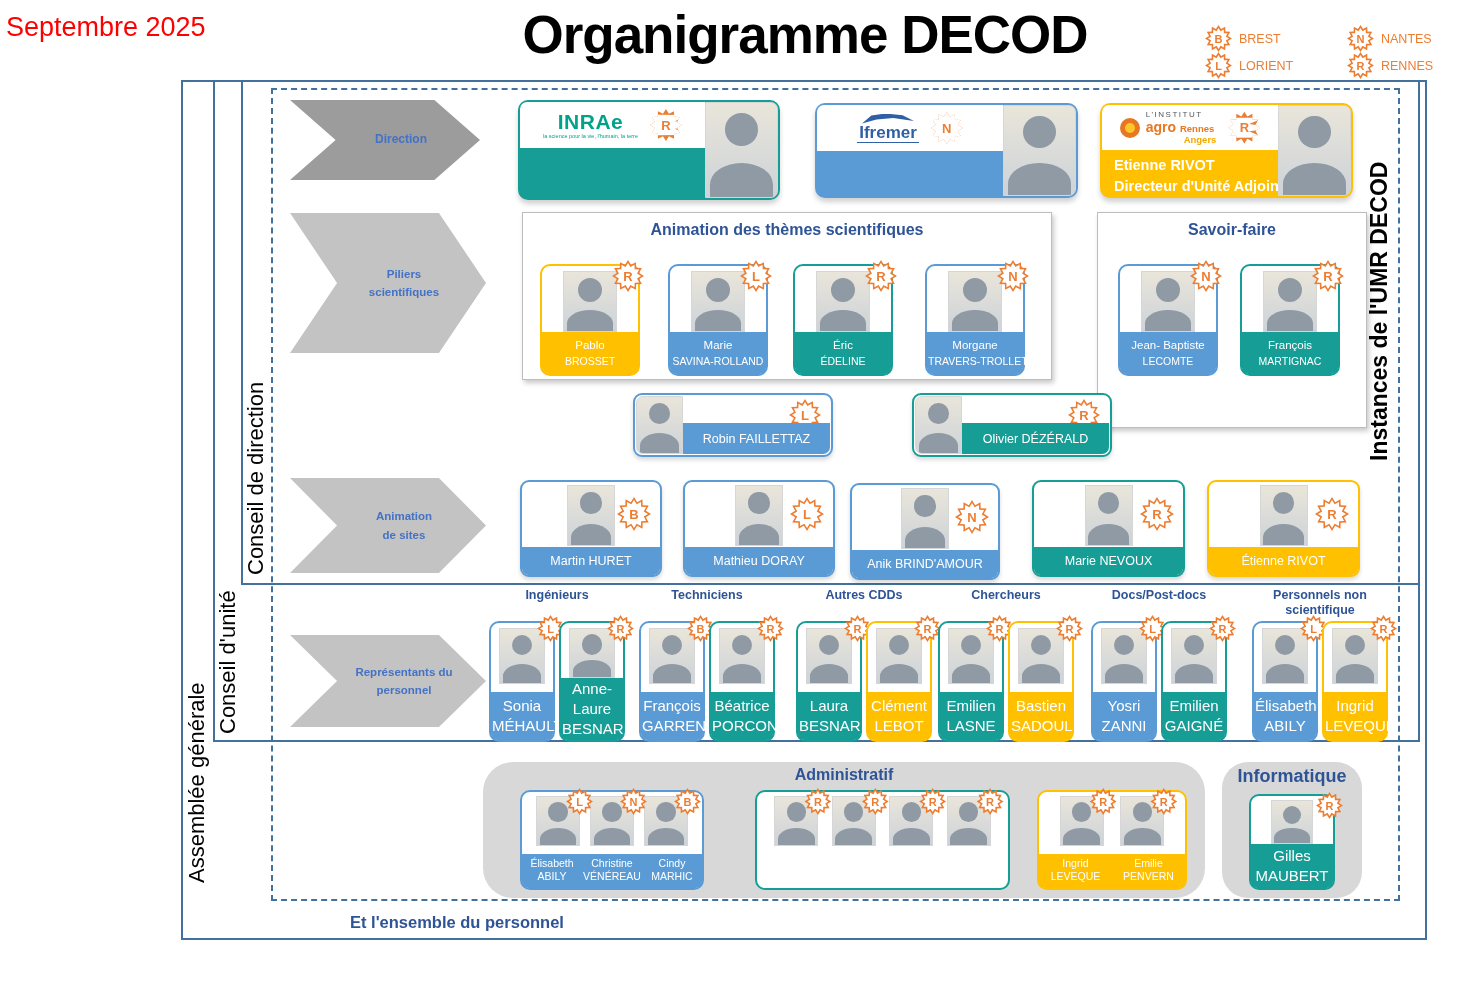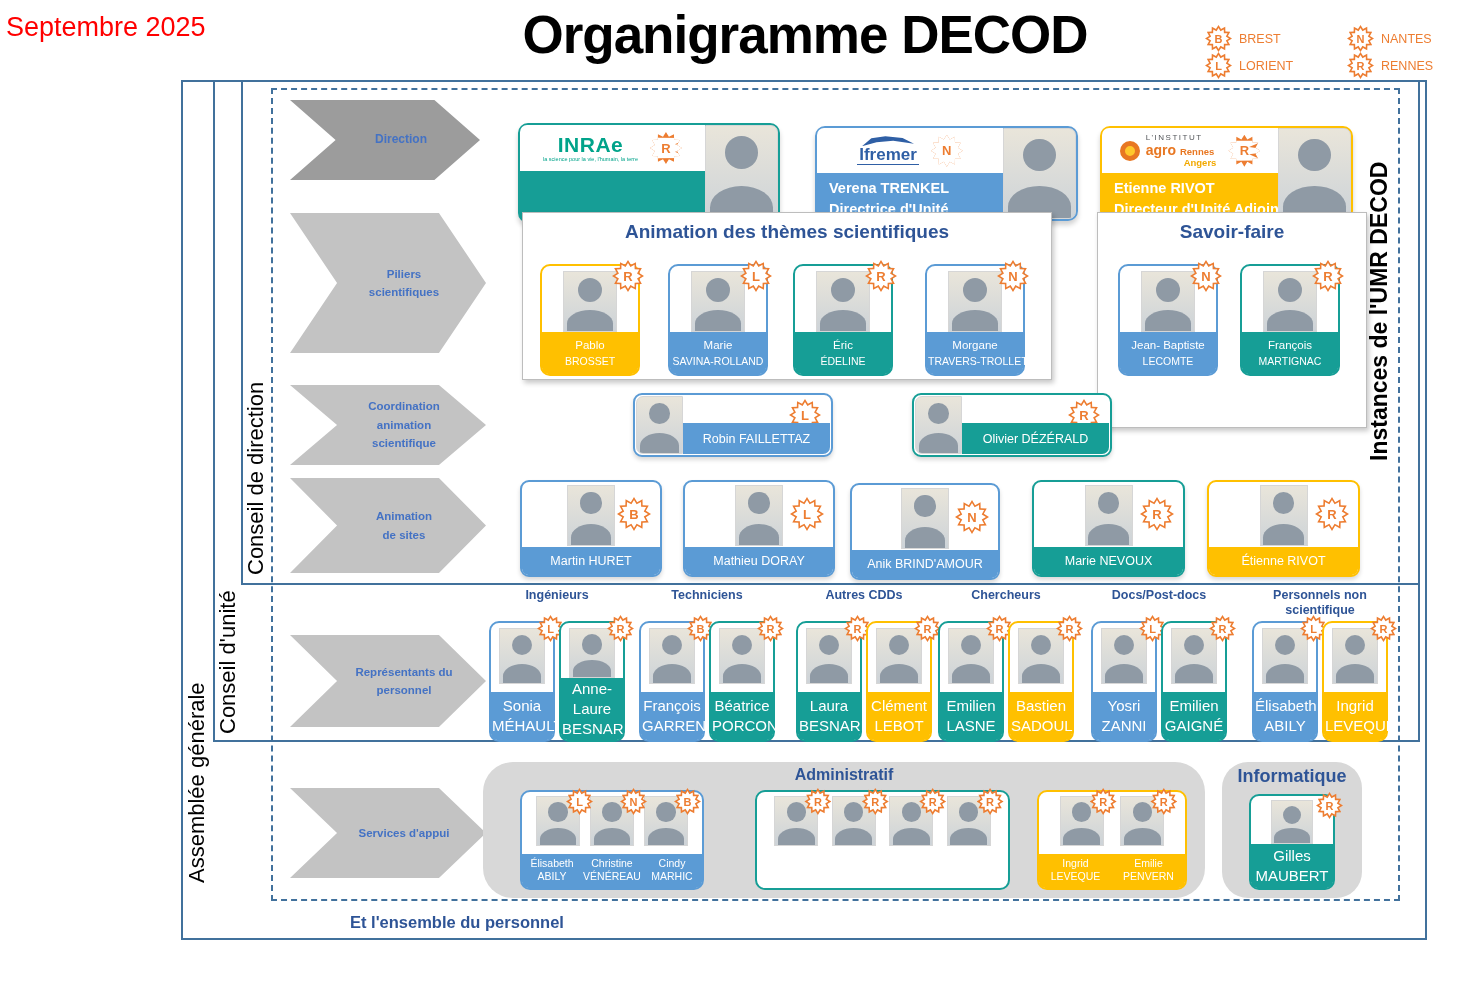--- a/index.html
+++ b/index.html
@@ -30,21 +30,21 @@
   .badge{position:absolute;width:32px;height:32px;display:flex;align-items:center;justify-content:center;background:var(--orange);clip-path:var(--star);}
   .badge::before{content:"";position:absolute;inset:3px;background:#fff;clip-path:var(--star);}
   .badge b{position:relative;z-index:1;color:var(--orange);font-size:13px;font-weight:700;}
   .badge.sm{width:27px;height:27px;} .badge.sm b{font-size:11px;}
 
   .photo{position:relative;background:linear-gradient(180deg,#e9e5da 0%,#cdd3d8 100%);overflow:hidden;border:1px solid #d6d6d6;}
   .photo::before{content:"";position:absolute;left:27%;top:11%;width:46%;aspect-ratio:1;border-radius:50%;background:#8f9aa5;}
   .photo::after{content:"";position:absolute;left:6%;bottom:-10%;width:88%;height:46%;border-radius:50% 50% 0 0;background:#8f9aa5;}
 
   
-  .dc{display:flex;border:2px solid var(--c);border-radius:10px;background:var(--c);box-shadow:0 4px 5px rgba(0,0,0,.18);margin-top:23px;}
+  .dc{display:flex;border:2px solid var(--c);border-radius:10px;background:var(--c);box-shadow:0 4px 5px rgba(0,0,0,.18);}
   .dc .left{flex:1;display:flex;flex-direction:column;min-width:0;}
   .dc .logobox{background:#fff;height:46px;border-radius:7px 0 0 0;display:flex;align-items:center;justify-content:center;gap:12px;position:relative;}
   .dc .info{flex:1;color:#fff;font-weight:700;font-size:14.5px;line-height:1.4;padding:5px 0 0 12px;white-space:nowrap;}
   .dc .photo{width:73px;border-radius:0 7px 7px 0;}
   .dc .badge{position:static;flex:none;}
 
   .logo-inrae{display:flex;flex-direction:column;align-items:center;line-height:1;}
   .logo-inrae .word{color:#00A38A;font-size:21px;font-weight:800;letter-spacing:0.5px;}
   .logo-inrae .tag{color:#00A38A;font-size:5.5px;margin-top:2px;}
   .logo-ifremer{display:flex;flex-direction:column;align-items:center;line-height:1;}
@@ -53,21 +53,21 @@
   .logo-agro{display:flex;align-items:center;gap:6px;line-height:1;}
   .logo-agro .ring{width:20px;height:20px;border-radius:50%;border:5px solid #E87722;background:#FFC72C;}
   .logo-agro .col{display:flex;flex-direction:column;gap:1px;}
   .logo-agro .l1{color:#53565A;font-size:8px;letter-spacing:1.5px;}
   .logo-agro .l2{display:flex;align-items:baseline;gap:4px;text-align:center;}
   .logo-agro .ag{color:#E87722;font-size:14px;font-weight:800;}
   .logo-agro .rn{color:#E87722;font-size:9.5px;font-weight:700;}
   .logo-agro .an{color:#F2A900;font-size:9.5px;font-weight:700;margin-left:38px;}
 
   .panel{background:#fff;border:1px solid #BDBDBD;box-shadow:2px 3px 5px rgba(0,0,0,.22);}
-  .panel-title{position:absolute;top:8px;left:0;right:0;text-align:center;color:var(--navy);font-weight:700;font-size:19px;}
+  .panel-title{position:absolute;top:8px;left:0;right:0;text-align:center;color:var(--navy);font-weight:700;font-size:16px;}
 
   
   .pc{position:absolute;border:2.5px solid var(--c);border-radius:10px;background:#fff;display:flex;flex-direction:column;}
   .pc .photo{margin:5px auto 0;}
   .pc .band{margin-top:auto;background:var(--c);color:#fff;text-align:center;font-size:15px;line-height:1.35;padding:4px 1px;border-radius:0 0 6.5px 6.5px;min-height:38px;display:flex;flex-direction:column;justify-content:center;}
   .pc .badge{top:-8px;right:-12px;}
   .pc.mid{width:100px;height:112px;}
   .pc.mid .photo{width:54px;height:62px;}
   .pc.mid .band{font-size:11.5px;min-height:42px;}
   .pc.mid .band .ln2{font-size:10.5px;white-space:nowrap;}
@@ -146,26 +146,24 @@
   <div class="abs frame" style="left:241px;top:80px;width:1179px;height:505px;"></div>
   <div class="abs dashedframe" style="left:271px;top:88px;width:1129px;height:813px;"></div>
 
   <div class="abs vlabel" style="left:182px;top:630px;width:30px;height:305px;">Assemblée générale</div>
   <div class="abs vlabel" style="left:214px;top:582px;width:28px;height:160px;">Conseil d'unité</div>
   <div class="abs vlabel" style="left:242px;top:372px;width:28px;height:213px;">Conseil de direction</div>
   <div class="abs vlabel" style="left:1360px;top:92px;width:38px;height:438px;font-weight:800;font-size:23px;">Instances de l'UMR DECOD</div>
 
   <div class="abs arrow" style="left:290px;top:100px;width:190px;height:80px;background:#9C9C9C;font-size:12px;">Direction</div>
   <div class="abs arrow" style="left:290px;top:213px;width:196px;height:140px;background:#C3C3C3;">Piliers scientifiques</div>
-  <div class="abs arrow" style="left:290px;top:385px;width:196px;height:80px;background:#C3C3C3;">Coordination animation scientifique</div>
   <div class="abs arrow" style="left:290px;top:478px;width:196px;height:95px;background:#C3C3C3;">
     <span><span>Animation</span><br><span>de sites</span></span>
   </div>
   <div class="abs arrow" style="left:290px;top:635px;width:196px;height:92px;background:#C3C3C3;">Représentants du personnel</div>
-  <div class="abs arrow" style="left:290px;top:788px;width:196px;height:90px;background:#C3C3C3;">Services d'appui</div>
 
   <div class="abs dc teal" style="left:518px;top:100px;width:262px;height:100px;">
     <div class="left">
       <div class="logobox">
         <span class="logo-inrae">
             <span class="word">INRAe</span>
             <span class="tag">la science pour la vie, l'humain, la terre</span>
           </span>
         <span class="badge">
             <b>R</b>
@@ -179,21 +177,20 @@
     <div class="left">
       <div class="logobox">
         <span class="logo-ifremer">
             <span class="swoosh"></span>
             <span class="word">Ifremer</span>
           </span>
         <span class="badge">
             <b>N</b>
           </span>
       </div>
-      <div class="info"><span>Verena TRENKEL</span><br><span>Directrice d'Unité</span></div>
     </div>
     <div class="photo"></div>
   </div>
 
   <div class="abs dc yellow" style="left:1100px;top:103px;width:253px;height:95px;">
     <div class="left">
       <div class="logobox">
         <span class="logo-agro">
           <span class="ring"></span>
           <span class="col">

